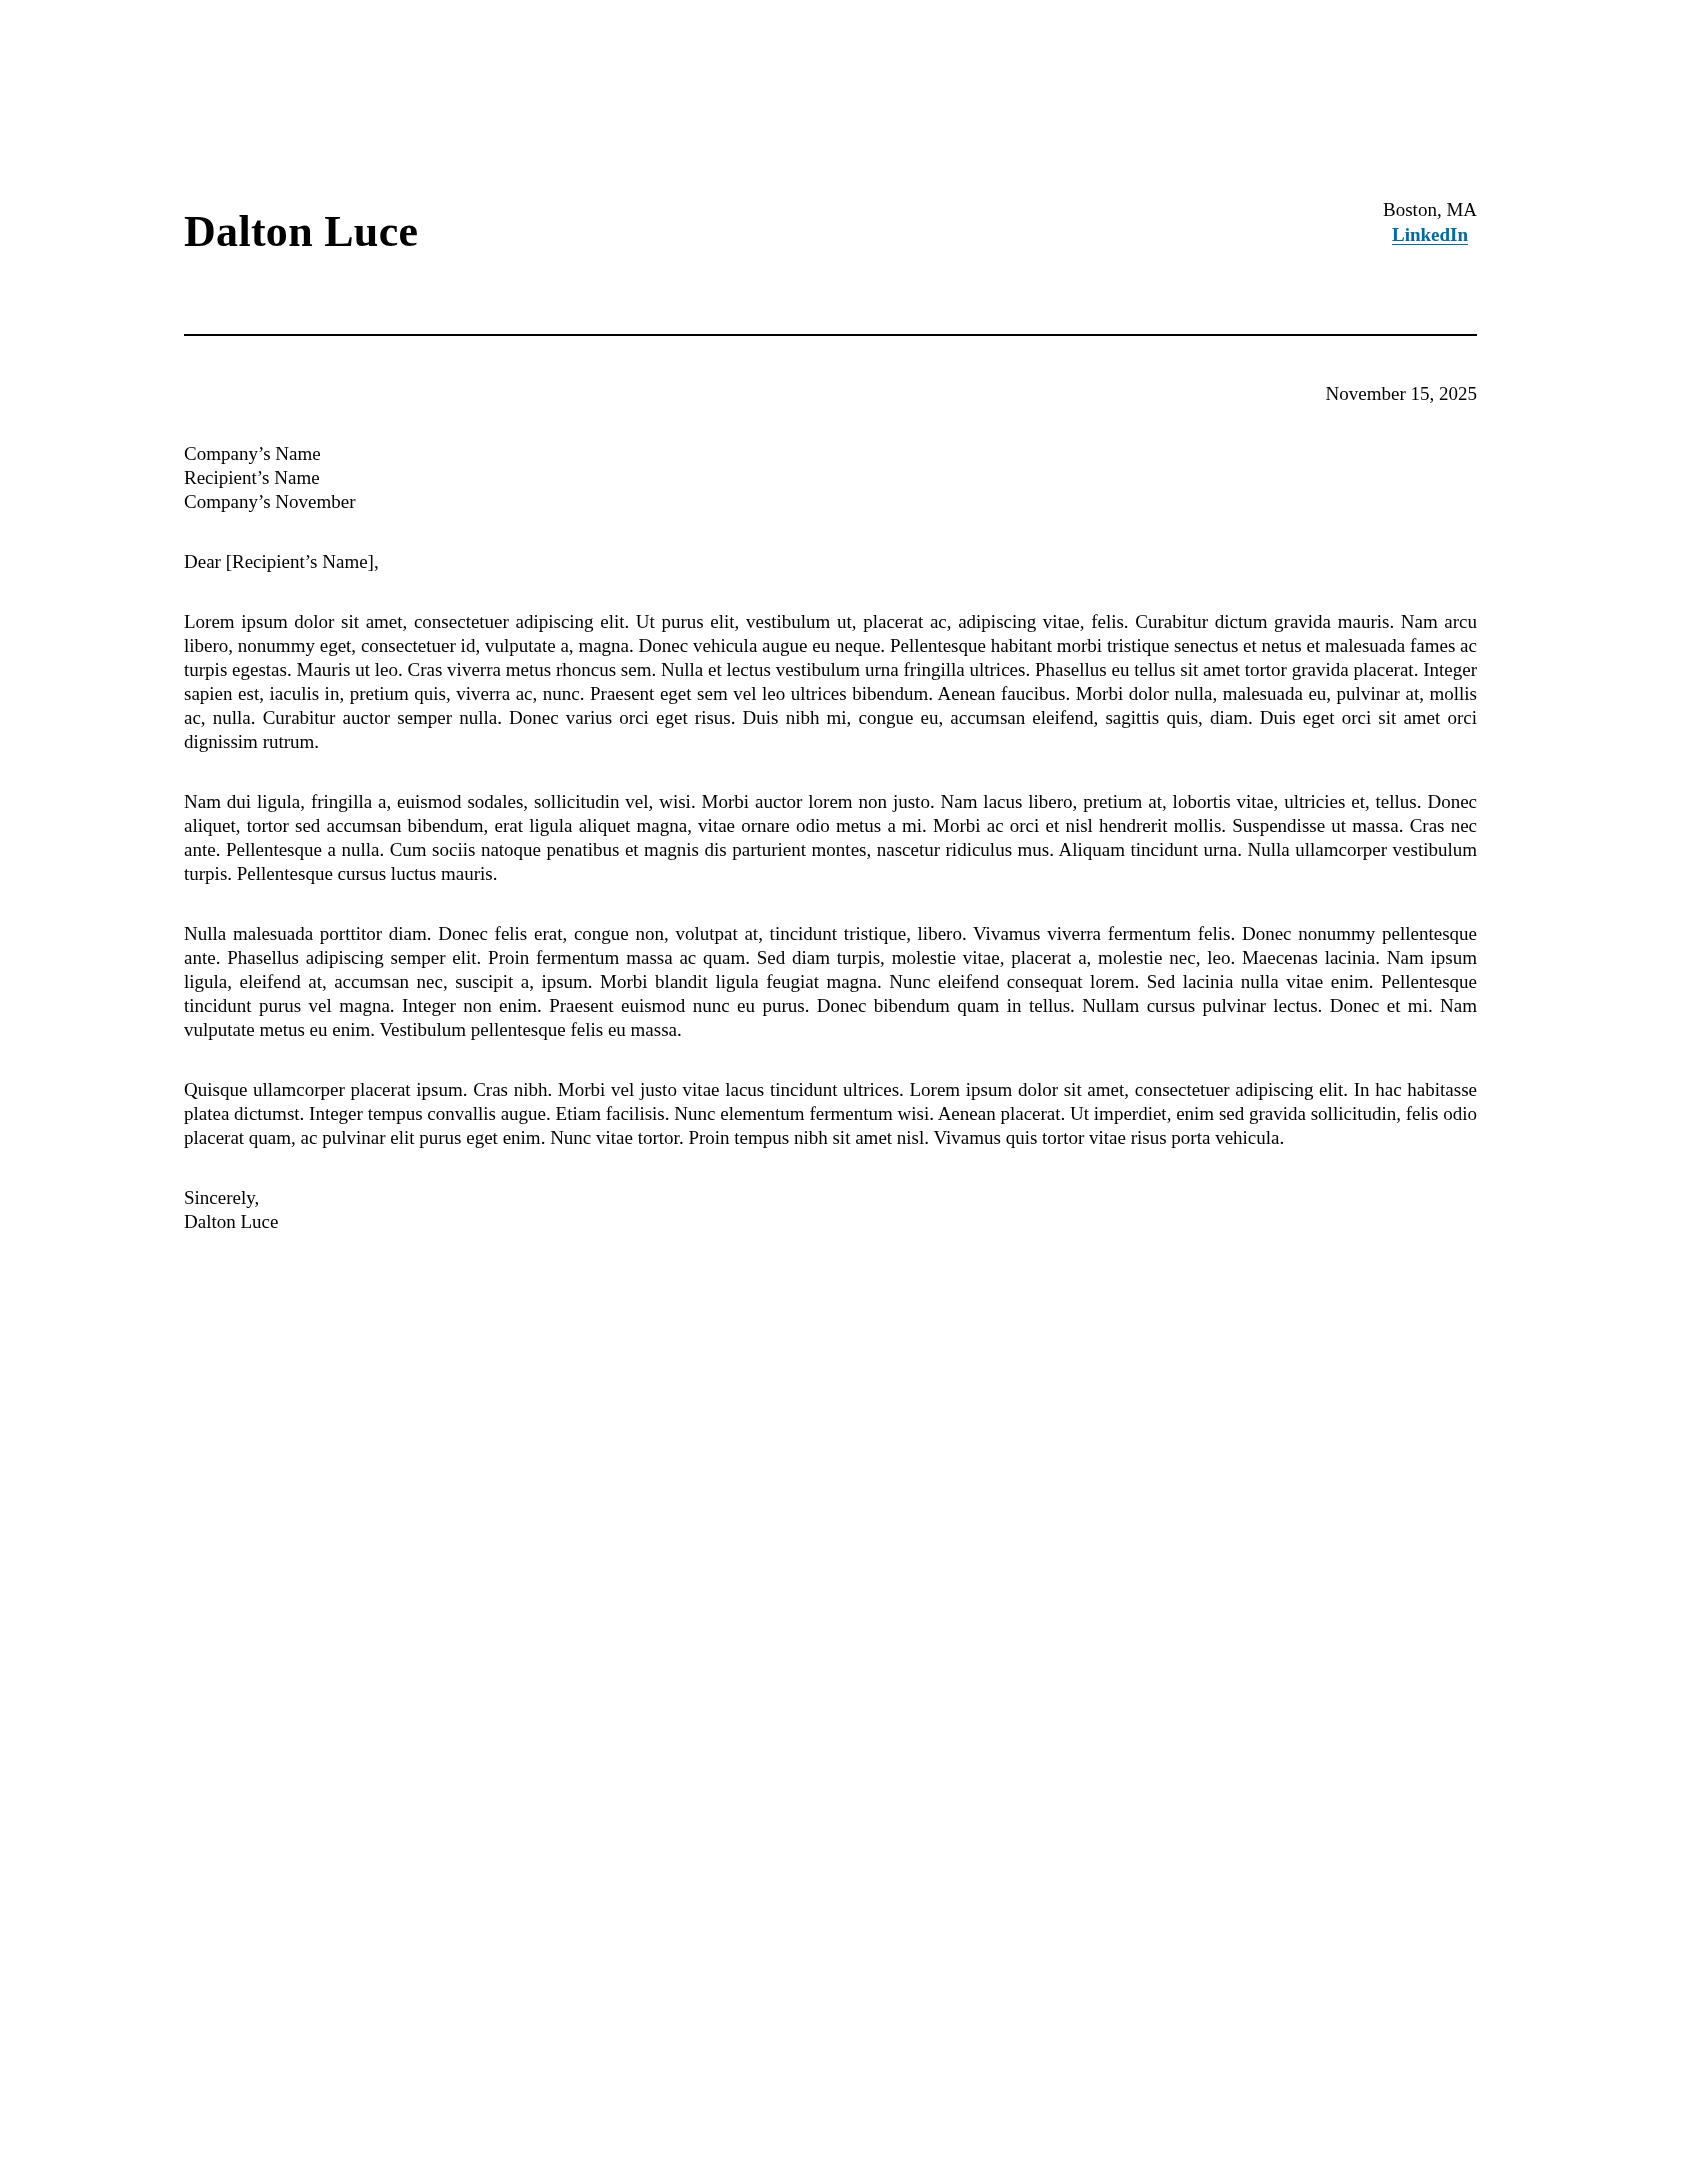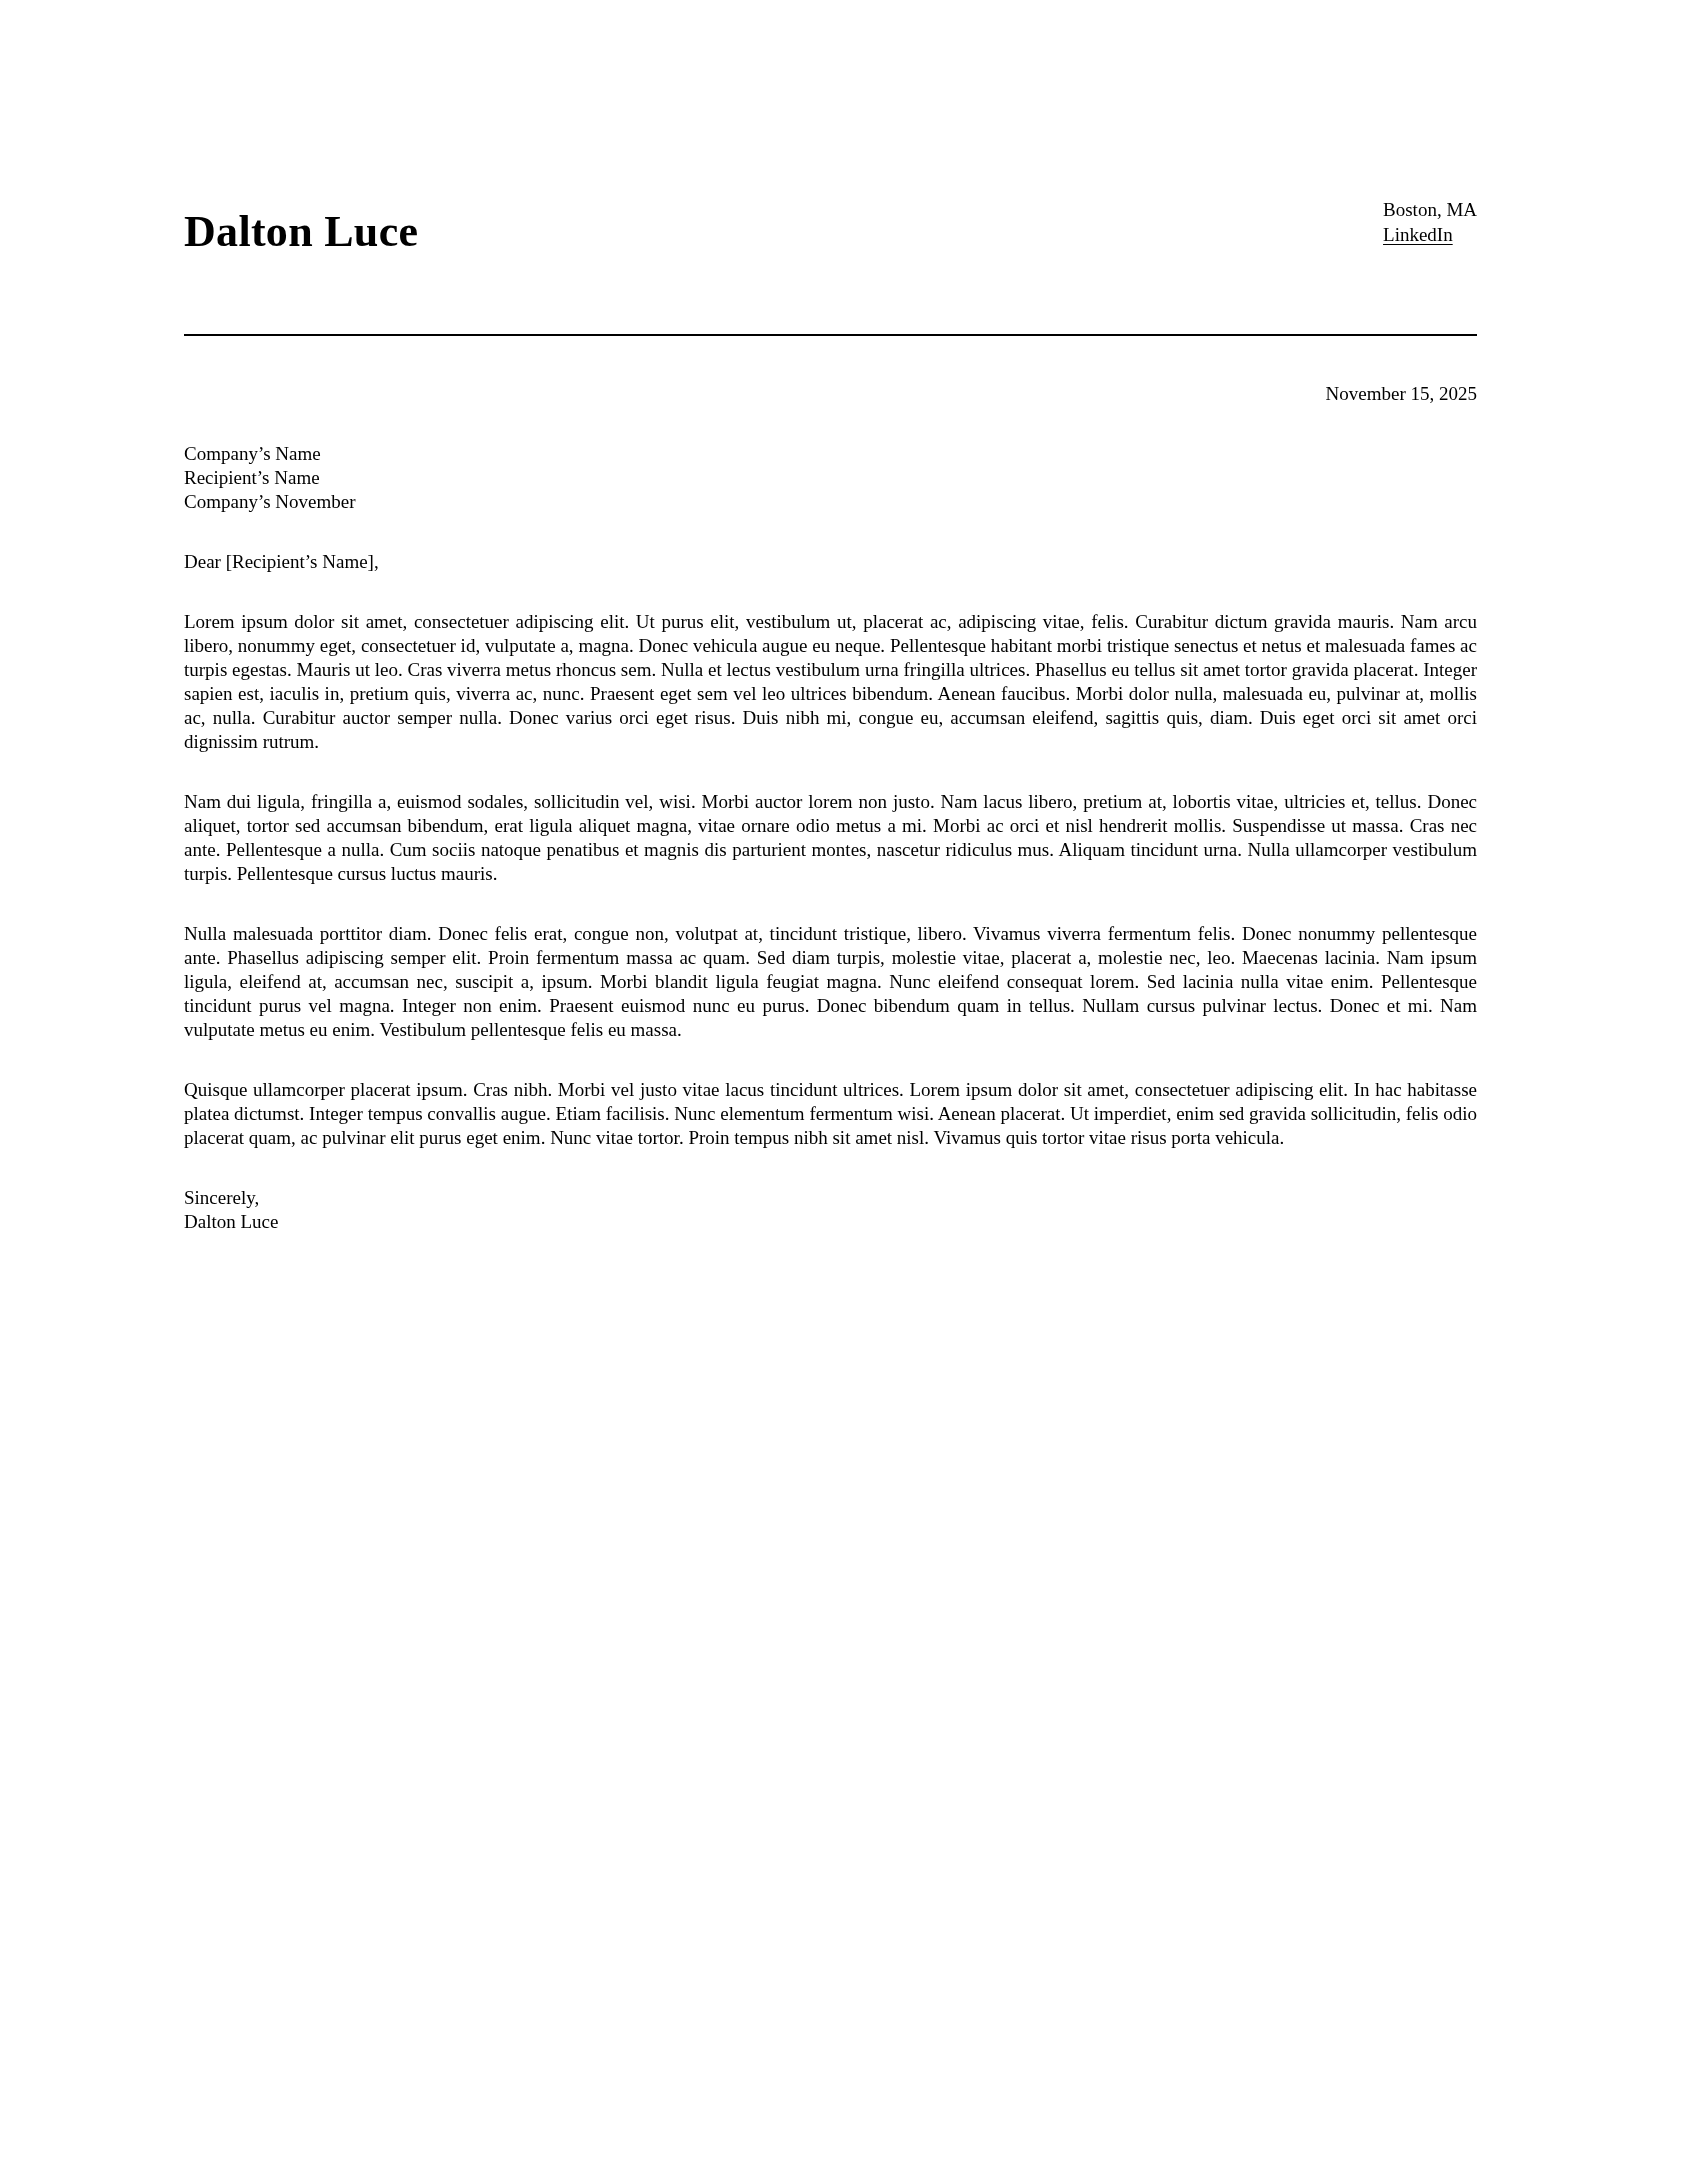--- a/index.html
+++ b/index.html
@@ -42,36 +42,37 @@
     font-size: 44px;
     line-height: 1.0;
     letter-spacing: 0.3px;
     color: #000000;
     white-space: nowrap;
     margin: 0;
     padding-top: 12px;
   }
   .contact-block {
     flex: 0 0 auto;
-    text-align: left;
+    text-align: center;
     font-family: "Liberation Serif", "DejaVu Serif", serif;
     font-size: 19px;
     line-height: 1.30;
     color: #000000;
     padding-top: 0px;
   }
   .contact-line {
     display: block;
     white-space: nowrap;
   }
   .contact-link {
-    color: #000000;
+    color: #0369a1;
     text-decoration: underline;
     text-underline-offset: 2.6px;
     cursor: pointer;
+    font-weight: bold;
   }
 
   
   .header-rule {
     position: absolute;
     left: 0;
     top: 334px;
     width: 1293px;
     height: 0;
     border: 0;

